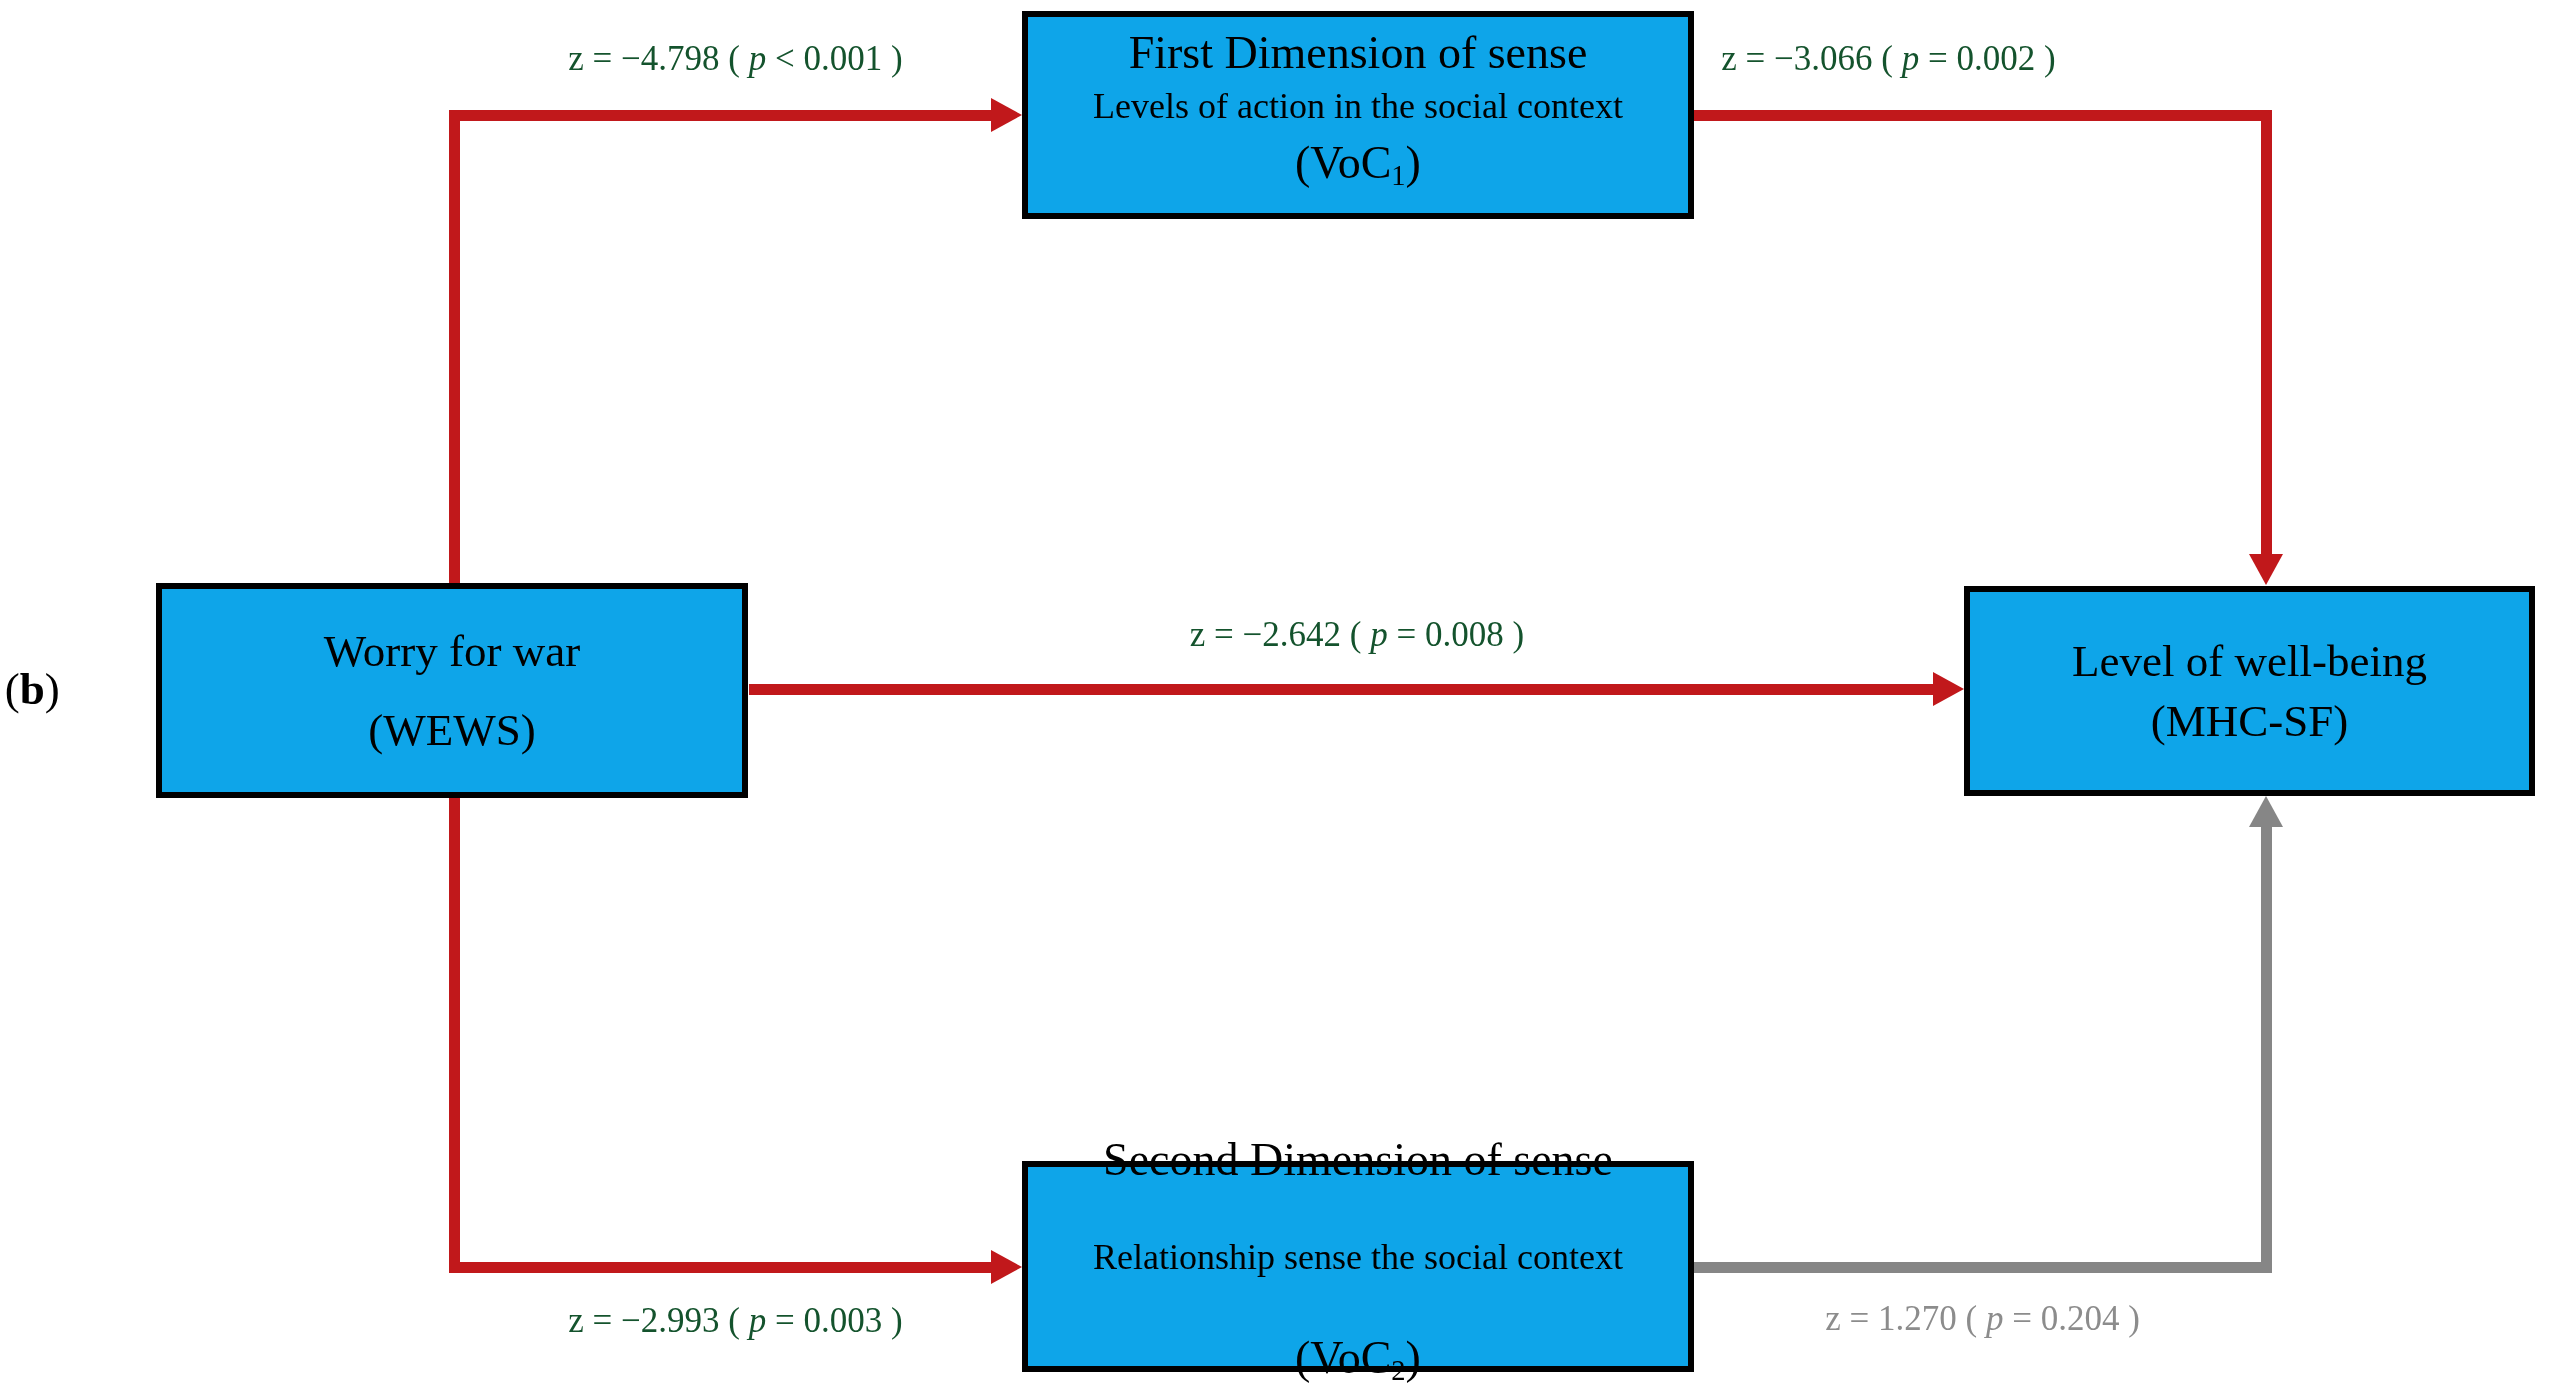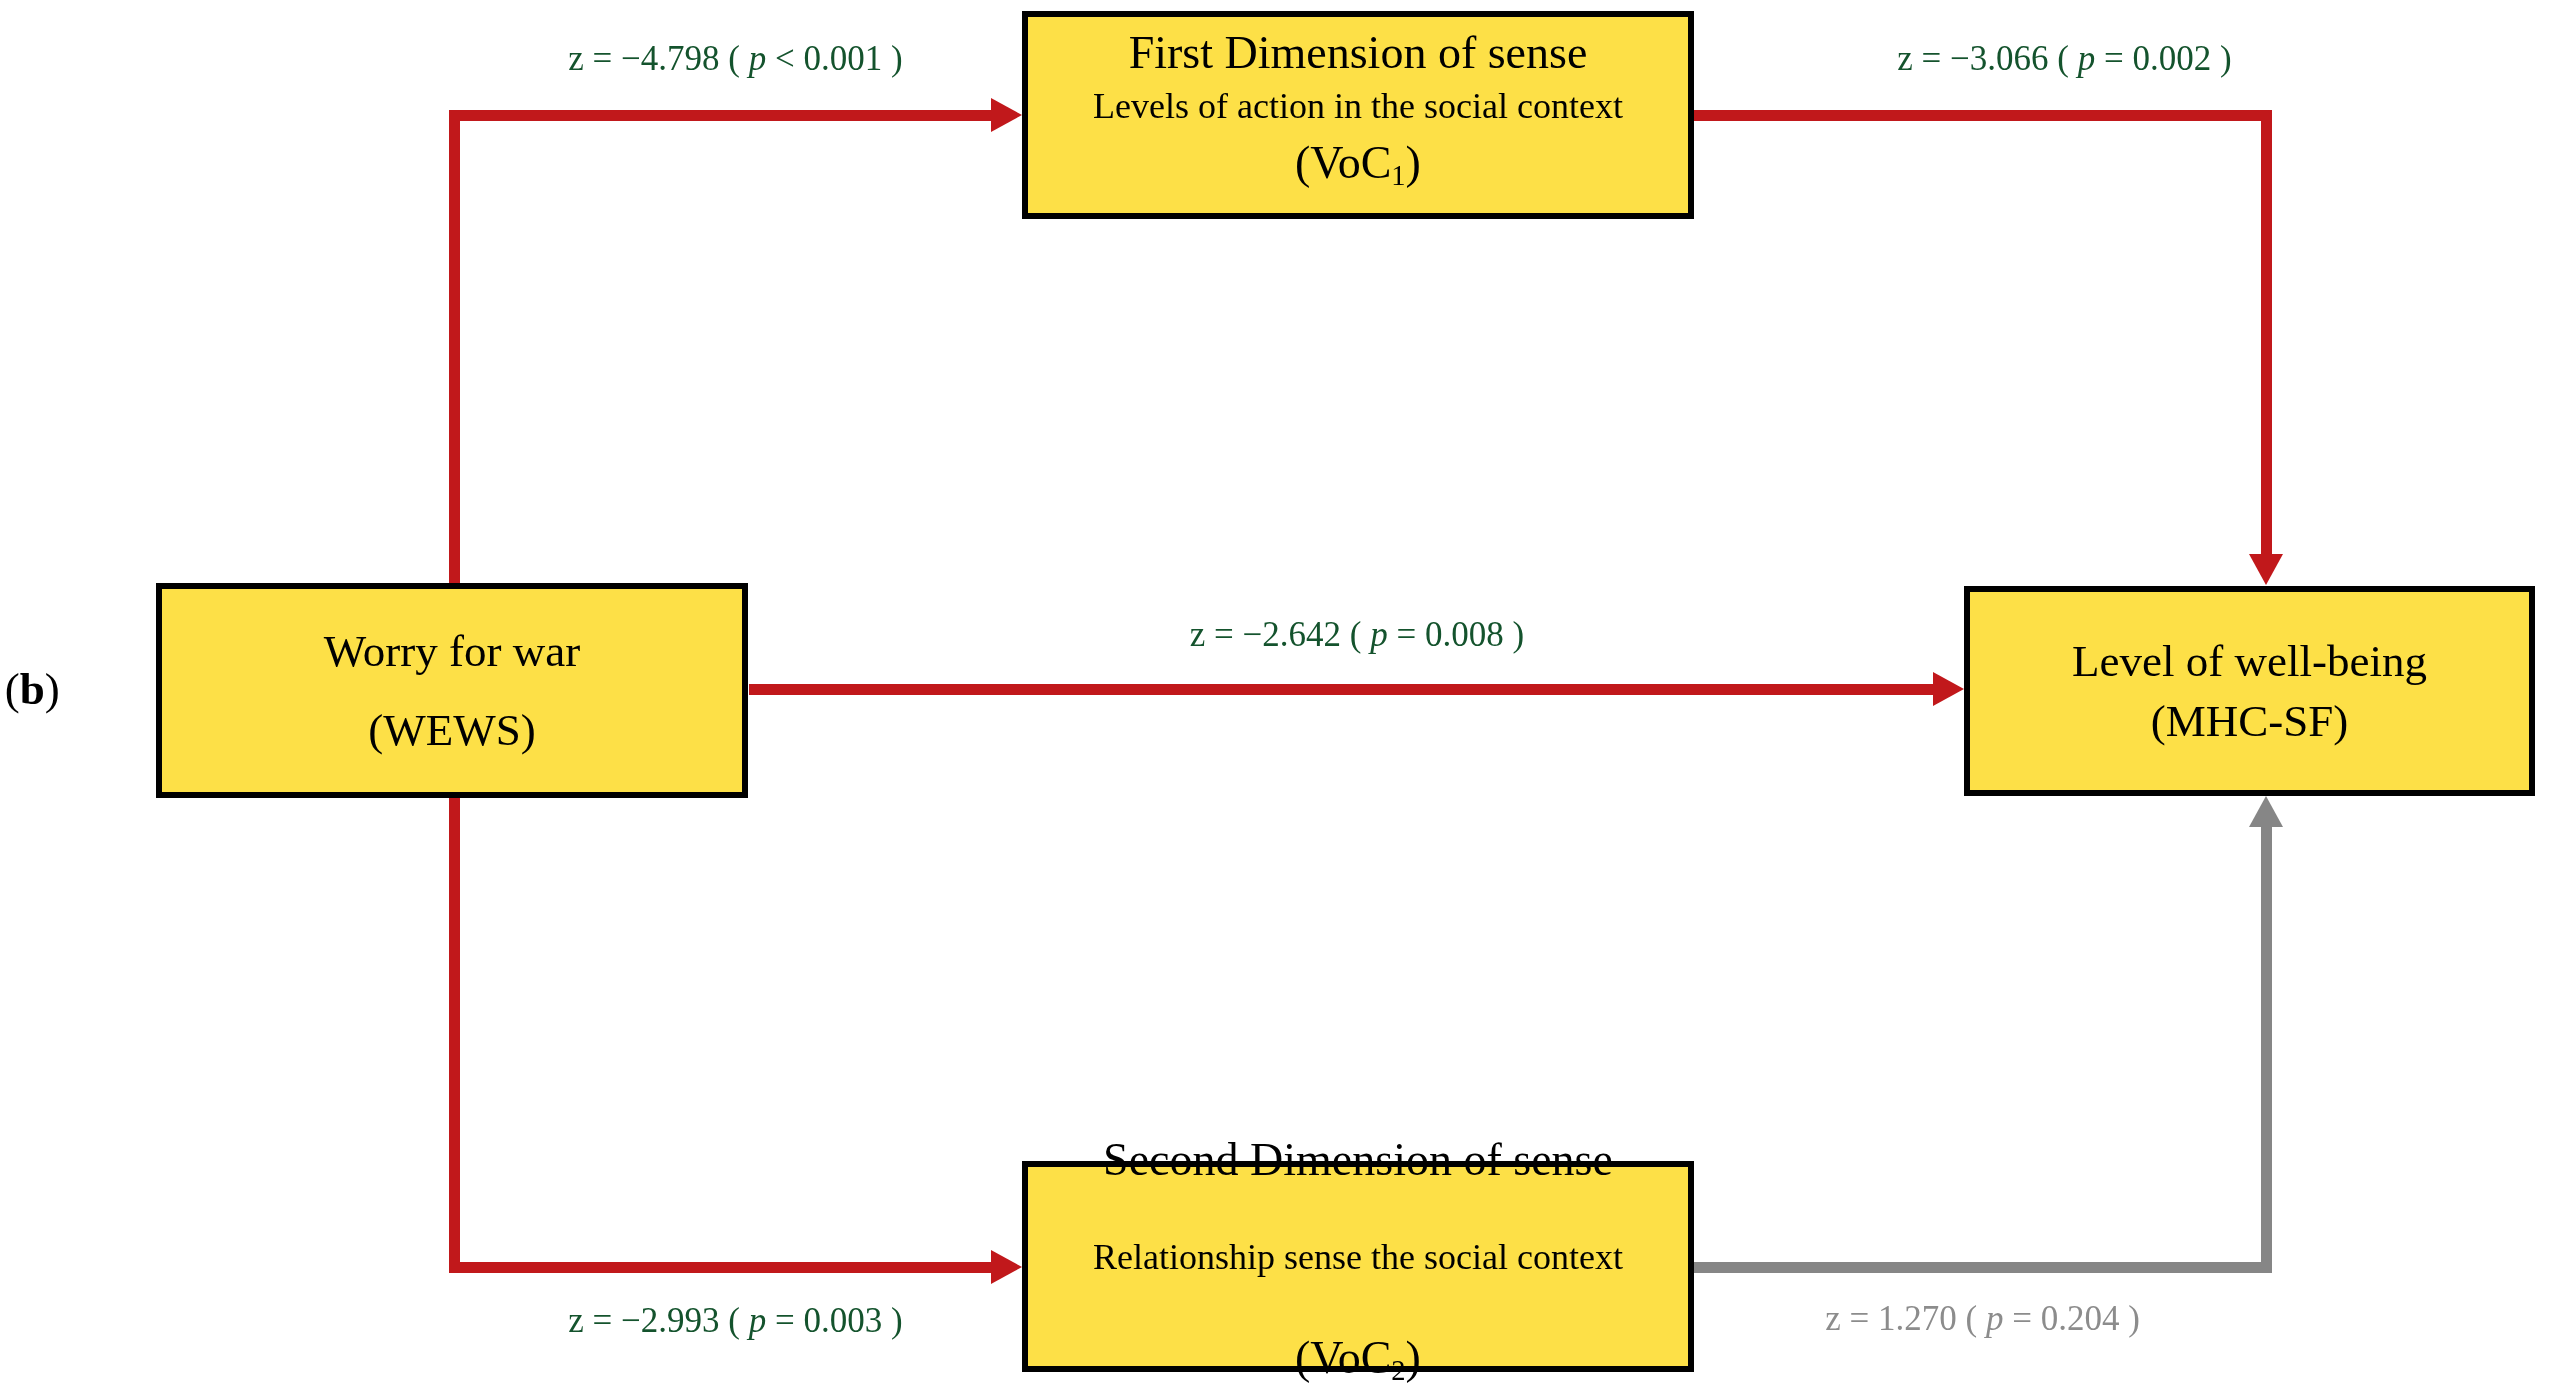--- a/index.html
+++ b/index.html
@@ -15,21 +15,21 @@
     font-family: "Liberation Serif", "DejaVu Serif", serif;
     color: #000000;
     overflow: hidden;
   }
 
   
   .node {
     position: absolute;
     box-sizing: border-box;
     border: 6px solid #000000;
-    background: #fde047;
+    background: #0ea5e9;
     display: flex;
     flex-direction: column;
     align-items: center;
     justify-content: center;
     text-align: center;
     z-index: 3;
   }
   .node .title   { font-size: 46px; line-height: 59px; white-space: nowrap; }
   .node .subtitle{ font-size: 36px; line-height: 49px; white-space: nowrap; }
   .node .acronym { font-size: 46px; line-height: 63px; white-space: nowrap; }
@@ -82,21 +82,21 @@
   <div class="seg red" style="left:449px; top:110px; width:11px; height:474px;"></div>
   <div class="seg red" style="left:449px; top:110px; width:542px; height:11px;"></div>
   <div class="tri right red" style="left:991px; top:98px;"></div>
   <div class="plabel" style="left:449px; top:24px; width:573px;">
     <span>z = −4.798 ( </span><span class="pvar">p</span><span> &lt; 0.001 )</span>
   </div>
 
   <div class="seg red" style="left:1693px; top:110px; width:579px; height:11px;"></div>
   <div class="seg red" style="left:2261px; top:110px; width:11px; height:445px;"></div>
   <div class="tri down red" style="left:2249px; top:554px;"></div>
-  <div class="plabel" style="left:1775px; top:24px; width:579px;">
+  <div class="plabel" style="left:1599px; top:24px; width:579px;">
     <span>z = −3.066 ( </span><span class="pvar">p</span><span> = 0.002 )</span>
   </div>
 
   <div class="seg red" style="left:749px; top:684px; width:1186px; height:11px;"></div>
   <div class="tri right red" style="left:1933px; top:672px;"></div>
   <div class="plabel" style="left:749px; top:600px; width:1216px;">
     <span>z = −2.642 ( </span><span class="pvar">p</span><span> = 0.008 )</span>
   </div>
 
   <div class="seg red" style="left:449px; top:798px; width:11px; height:475px;"></div>

